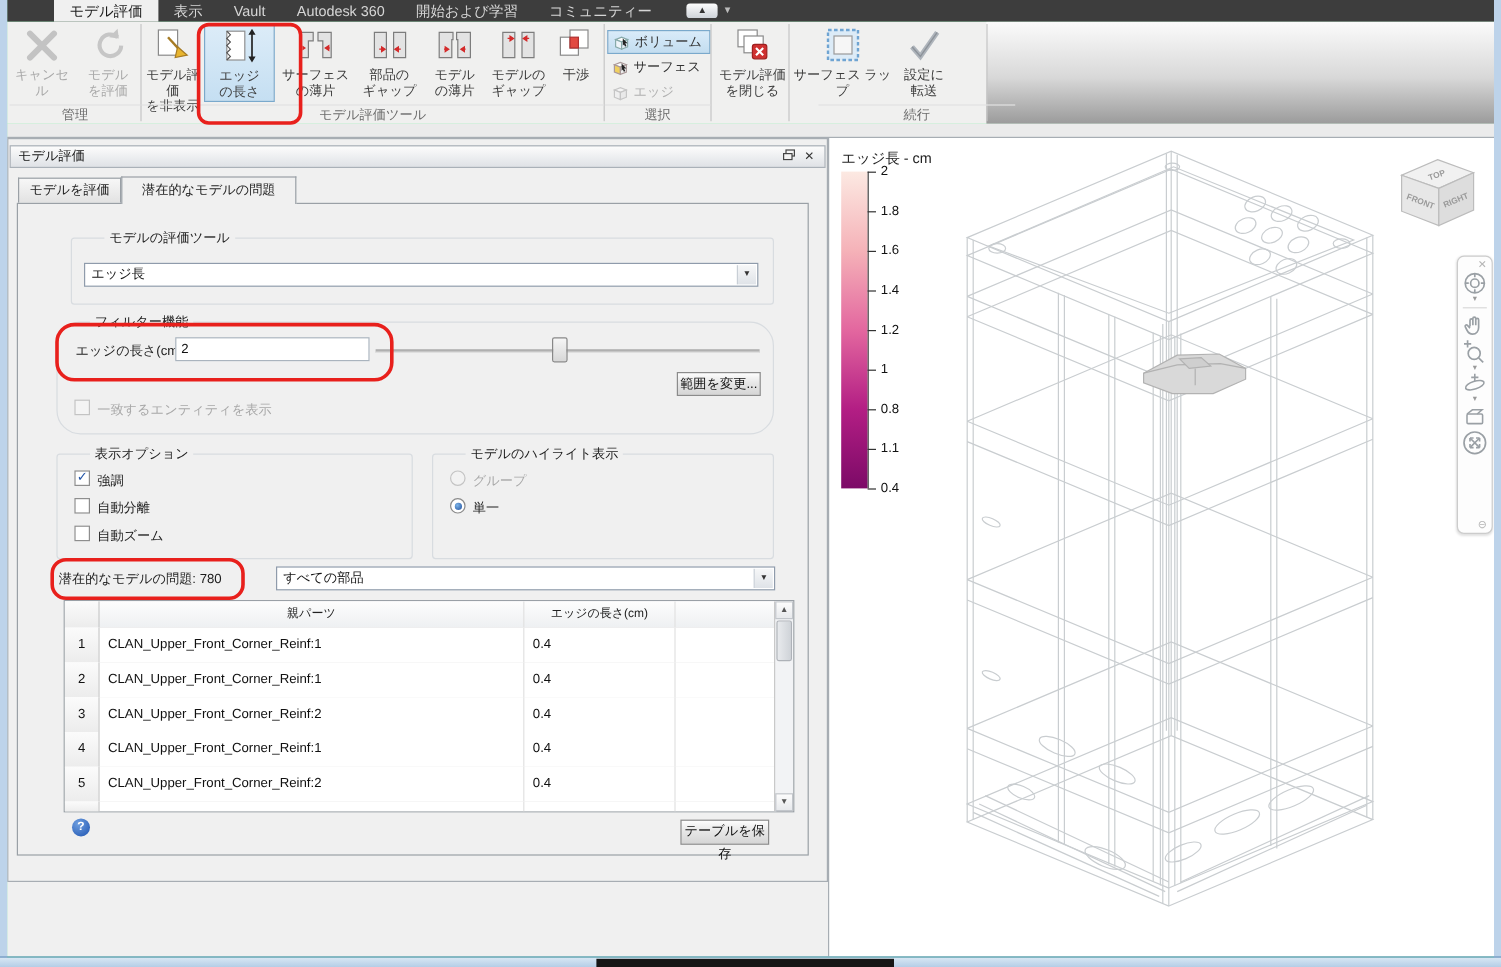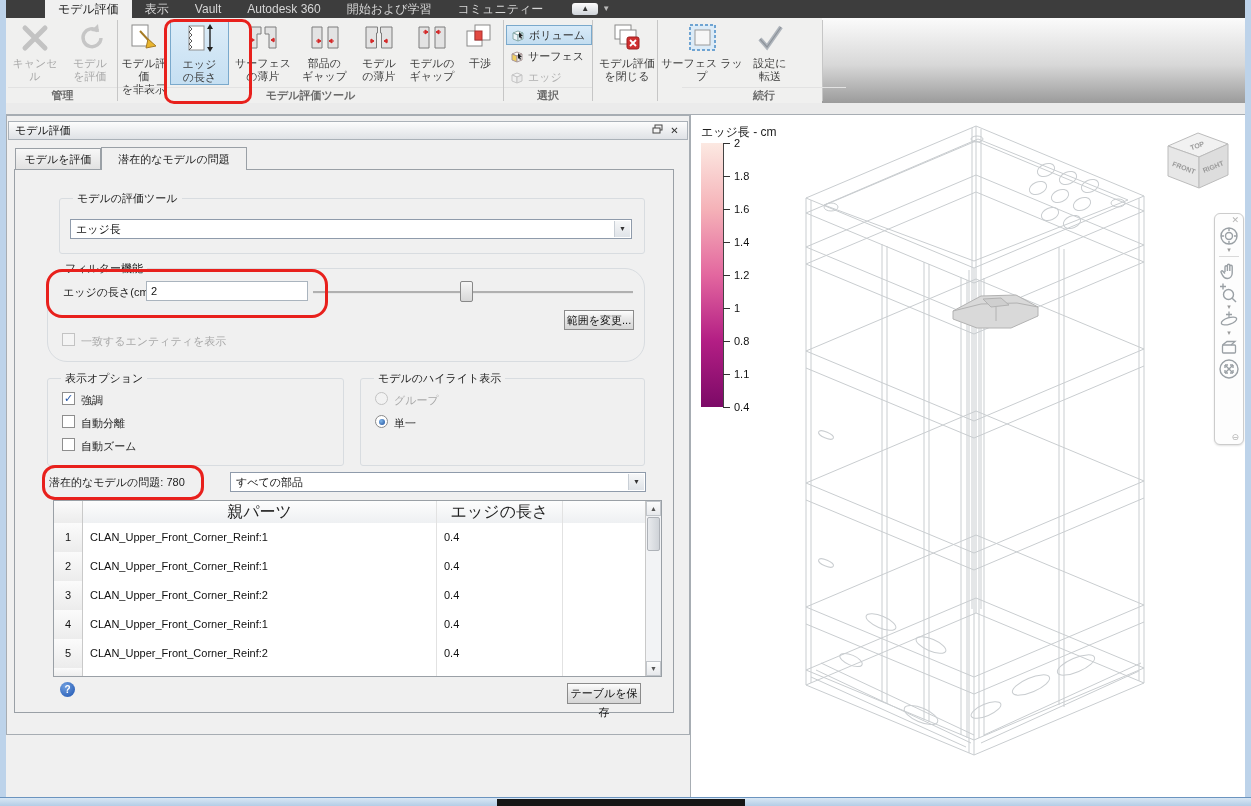--- a/index.html
+++ b/index.html
@@ -18,41 +18,41 @@
   .tcaret{color:#bbb;font-size:8px;line-height:18px;margin-left:4px;}
 
   
   .ribbon{position:absolute;left:6px;top:18px;width:1239px;height:85px;background:#f0f0ef;z-index:20;}
   .ribbon-rest{position:absolute;left:816px;top:0;width:423px;height:85px;
     background:linear-gradient(#fbfbfb,#d8d8d8 55%,#9b9b9b);}
   .rbtn{position:absolute;top:2px;height:65px;text-align:center;font-size:11px;line-height:13px;color:#3c3c3c;cursor:default;}
   .rbtn .ic{display:block;margin:1px auto 0;height:36px;}
   .rbtn.disabled{color:#a9a9a9;}
   .rbtn.selected{background:linear-gradient(#dcecf8,#c5dff2);border:1px solid #7aa9cc;box-sizing:border-box;}
-  .glabel{position:absolute;top:69px;height:14px;font-size:11px;color:#6b6b6b;text-align:center;border-top:1px solid #e2e2e2;font-weight:bold;}
+  .glabel{position:absolute;top:69px;height:14px;font-size:11px;color:#6b6b6b;text-align:center;border-top:1px solid #e2e2e2;}
   .gsep{position:absolute;top:2px;height:81px;width:1px;background:#c6c6c6;}
   .selrow{position:absolute;left:500px;width:86px;height:20px;font-size:11px;line-height:20px;color:#333;
     display:flex;align-items:center;gap:4px;padding-left:3px;box-sizing:border-box;}
   .selrow.on{background:linear-gradient(#d9ebf9,#c3ddf0);border:1px solid #7aa9cc;}
   .selrow.off{color:#b0b0b0;}
 
   
   .panel{position:absolute;left:6px;top:115px;width:684px;height:620px;background:#f0f0f0;
     border:1px solid #a7adb3;box-sizing:border-box;z-index:10;}
   .panel-header{position:absolute;left:1px;top:5px;width:680px;height:19px;
     background:linear-gradient(#fcfcfc,#dfe2e6);border:1px solid #aab1b8;box-sizing:border-box;
     font-size:11px;line-height:17px;color:#111;padding-left:6px;}
   .ph-btn{position:absolute;top:2px;width:15px;height:13px;text-align:center;font-size:10px;line-height:13px;color:#333;}
   .ptab{position:absolute;border:1px solid #9aa0a6;border-bottom:none;background:linear-gradient(#f7f7f7,#e2e2e2);
     font-size:11px;text-align:center;color:#222;box-sizing:border-box;}
   .ptab.active{background:#f0f0f0;z-index:3;}
   .pane{position:absolute;left:7px;top:53px;width:660px;height:544px;border:1px solid #9aa0a6;
     background:#f0f0f0;box-sizing:border-box;}
   .gbox{position:absolute;border:1px solid #d8dce0;border-radius:3px;}
-  .gtitle{position:absolute;top:-8px;left:13px;background:#f0f0f0;padding:0 4px;font-size:11px;color:#1c1c1c;white-space:nowrap;}
+  .gtitle{position:absolute;top:-8px;left:27px;background:#f0f0f0;padding:0 4px;font-size:11px;color:#1c1c1c;white-space:nowrap;}
   .combo{position:absolute;background:#fff;border:1px solid #8f9bab;font-size:11px;line-height:18px;
     padding-left:5px;color:#111;box-sizing:border-box;}
   .combo .arr{position:absolute;right:1px;top:1px;bottom:1px;width:15px;background:linear-gradient(#f6f7f8,#dfe3e8);
     border-left:1px solid #c9cfd6;text-align:center;font-size:7px;line-height:16px;color:#333;}
   .field{position:absolute;background:#fff;border:1px solid #aab4be;font-size:11px;padding:0 4px;box-sizing:border-box;color:#111;
     font-family:"Liberation Sans","DejaVu Sans",sans-serif;}
   .lbl{position:absolute;font-size:11px;color:#1c1c1c;white-space:nowrap;}
   .lbl.dis{color:#a8a8a8;}
   .wbtn{position:absolute;background:linear-gradient(#fdfdfd,#e7e7e7 45%,#d5d5d5);border:1px solid #8b8b8b;
     font-size:11px;text-align:center;color:#111;box-sizing:border-box;}
@@ -63,21 +63,21 @@
   .radio.sel::after{content:"";position:absolute;left:2.5px;top:2.5px;width:6px;height:6px;border-radius:50%;
     background:radial-gradient(circle at 35% 35%,#7db4e8,#1f4f9c);}
   .radio.dis{border-color:#c3c3c3;background:#f2f2f2;}
   .slider-track{position:absolute;height:2px;background:#b0b0b0;border-bottom:1px solid #e8e8e8;}
   .slider-handle{position:absolute;width:13px;height:21px;background:linear-gradient(#f6f6f6,#d7d7d7);
     border:1px solid #888;border-radius:2px;box-sizing:border-box;}
 
   
   .dtable{position:absolute;background:#fff;border:1px solid #9aa0a6;box-sizing:border-box;overflow:hidden;}
   .thead{position:absolute;left:0;top:0;width:593px;height:22px;display:flex;
-    background:linear-gradient(#fdfdfd,#eef0f2);border-bottom:1px solid #c9c9c9;font-size:16px;color:#222;}
+    background:linear-gradient(#fdfdfd,#eef0f2);border-bottom:1px solid #c9c9c9;font-size:10px;color:#222;}
   .trow{position:absolute;left:0;width:593px;height:29px;display:flex;background:#fff;
     border-bottom:1px solid #dcdcdc;font-size:11px;color:#111;}
   .c0{width:29px;box-sizing:border-box;border-right:1px solid #c9c9c9;background:linear-gradient(#fbfbfb,#ececec);
     text-align:center;line-height:28px;}
   .c1{width:354px;box-sizing:border-box;border-right:1px solid #e2e2e2;padding-left:7px;line-height:28px;}
   .c2{width:126px;box-sizing:border-box;border-right:1px solid #e2e2e2;padding-left:7px;line-height:28px;}
   .c3{flex:1;}
   .thead .c1,.thead .c2{text-align:center;padding-left:0;line-height:21px;}
   .thead .c0{line-height:21px;}
   .vsb{position:absolute;right:0;top:0;bottom:0;width:16px;background:#f2f3f5;border-left:1px solid #c9c9c9;box-sizing:border-box;}

